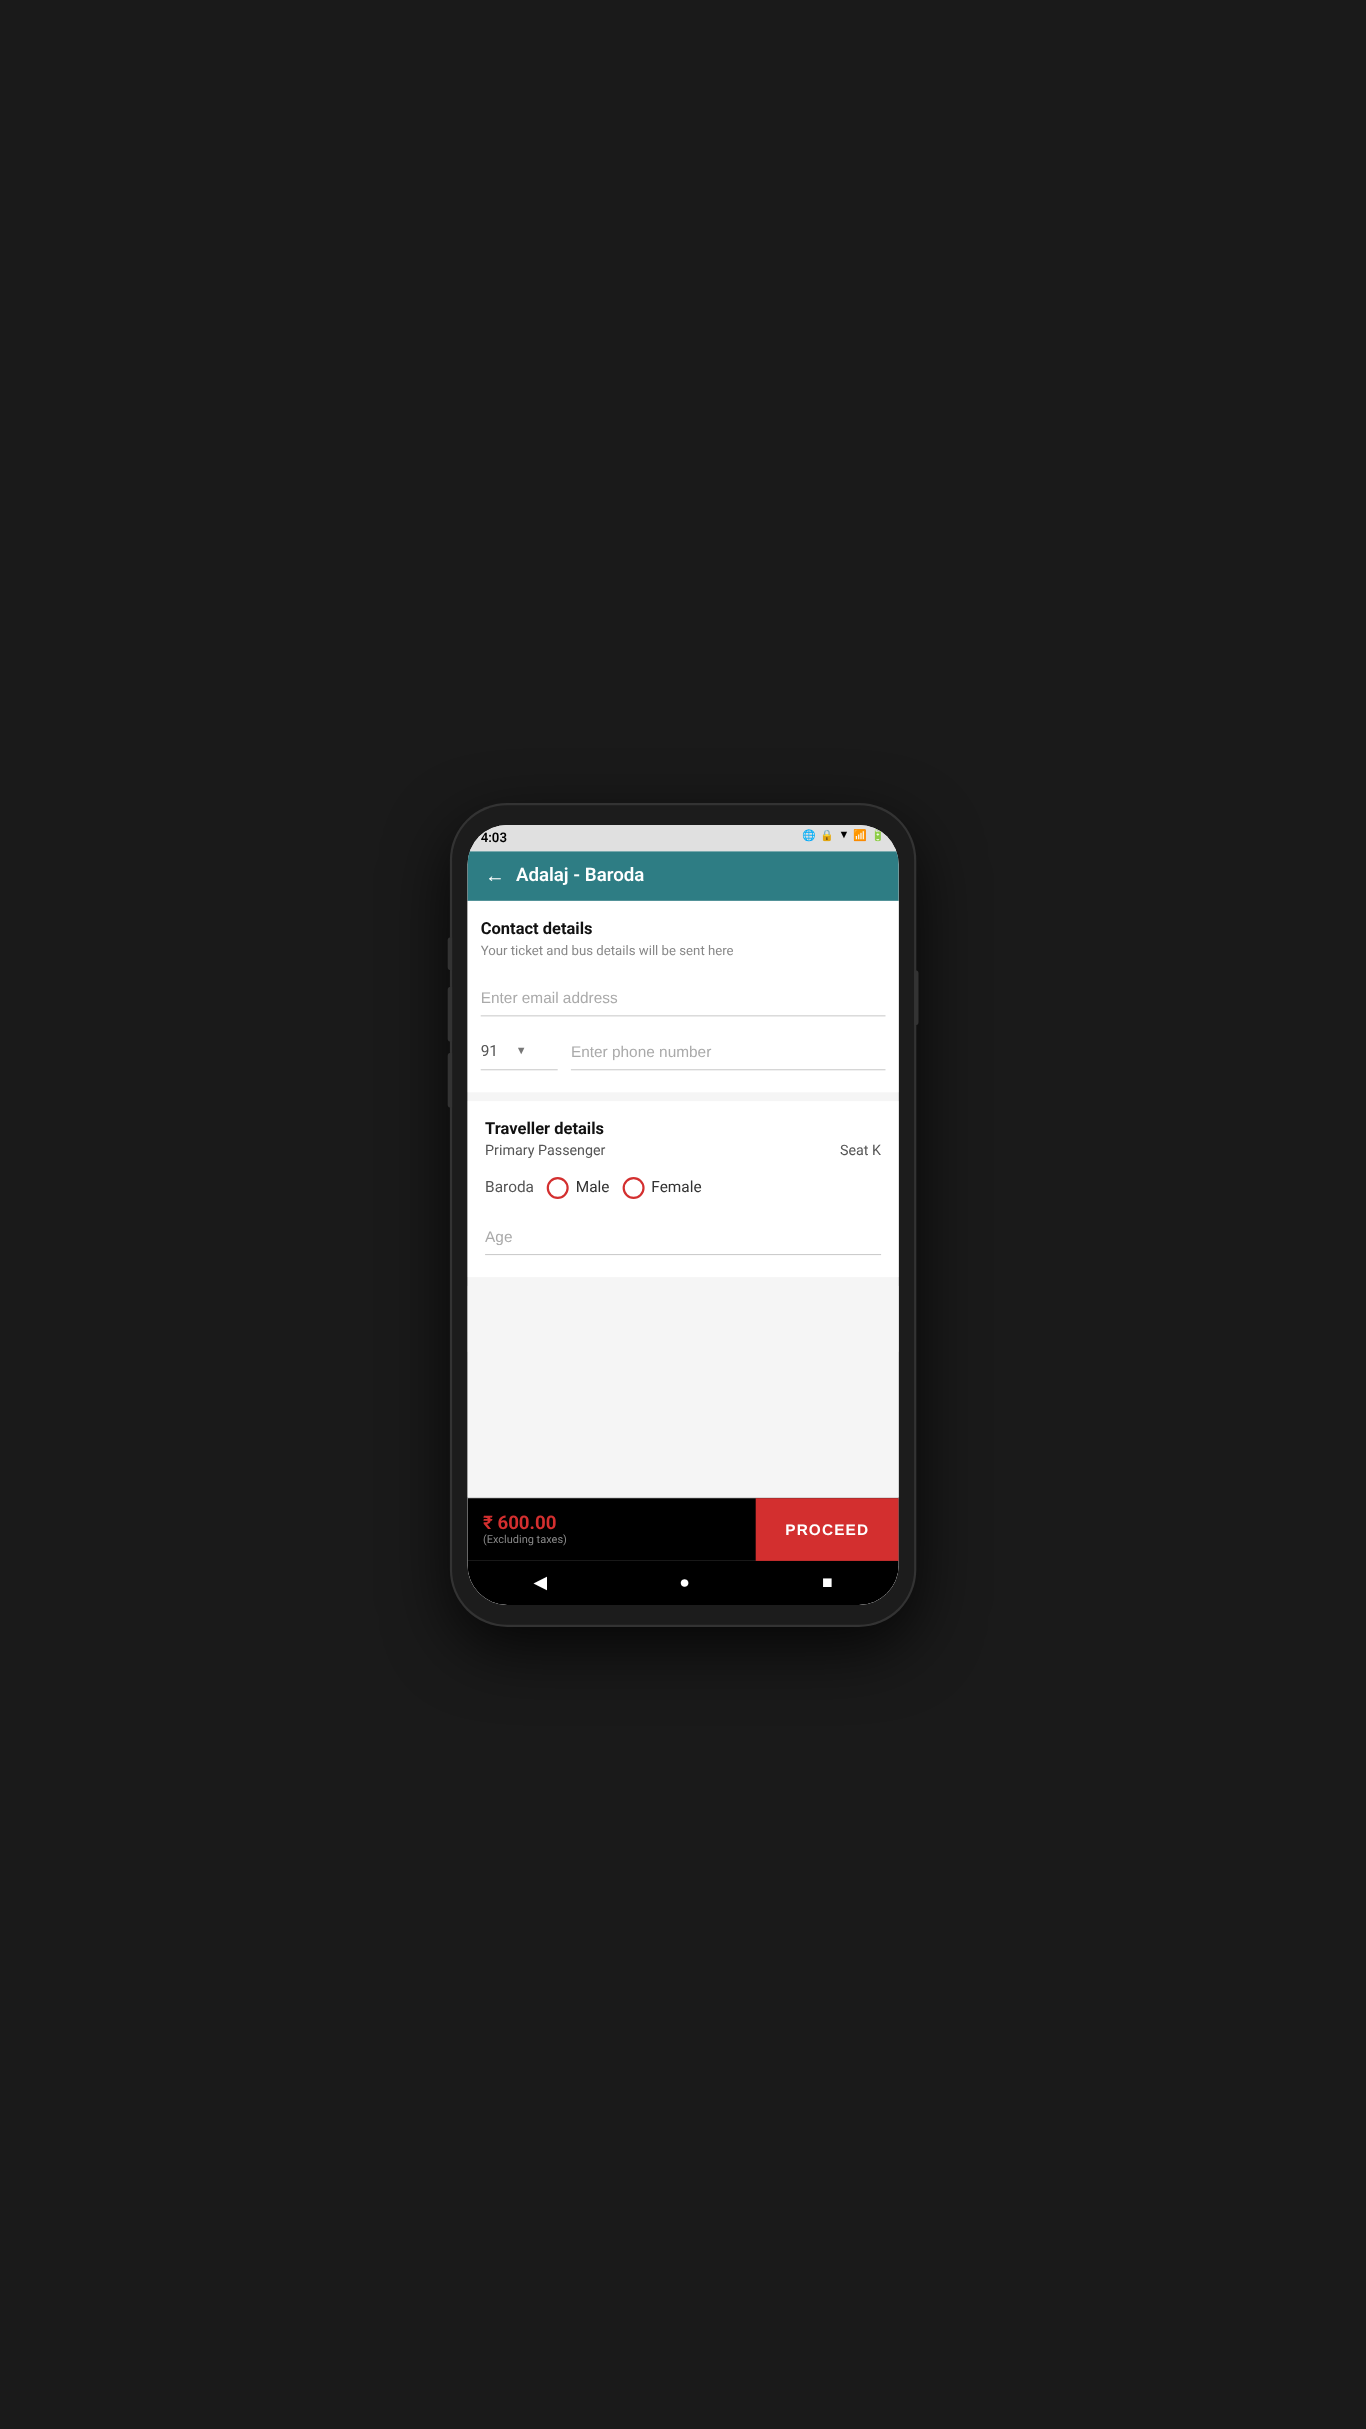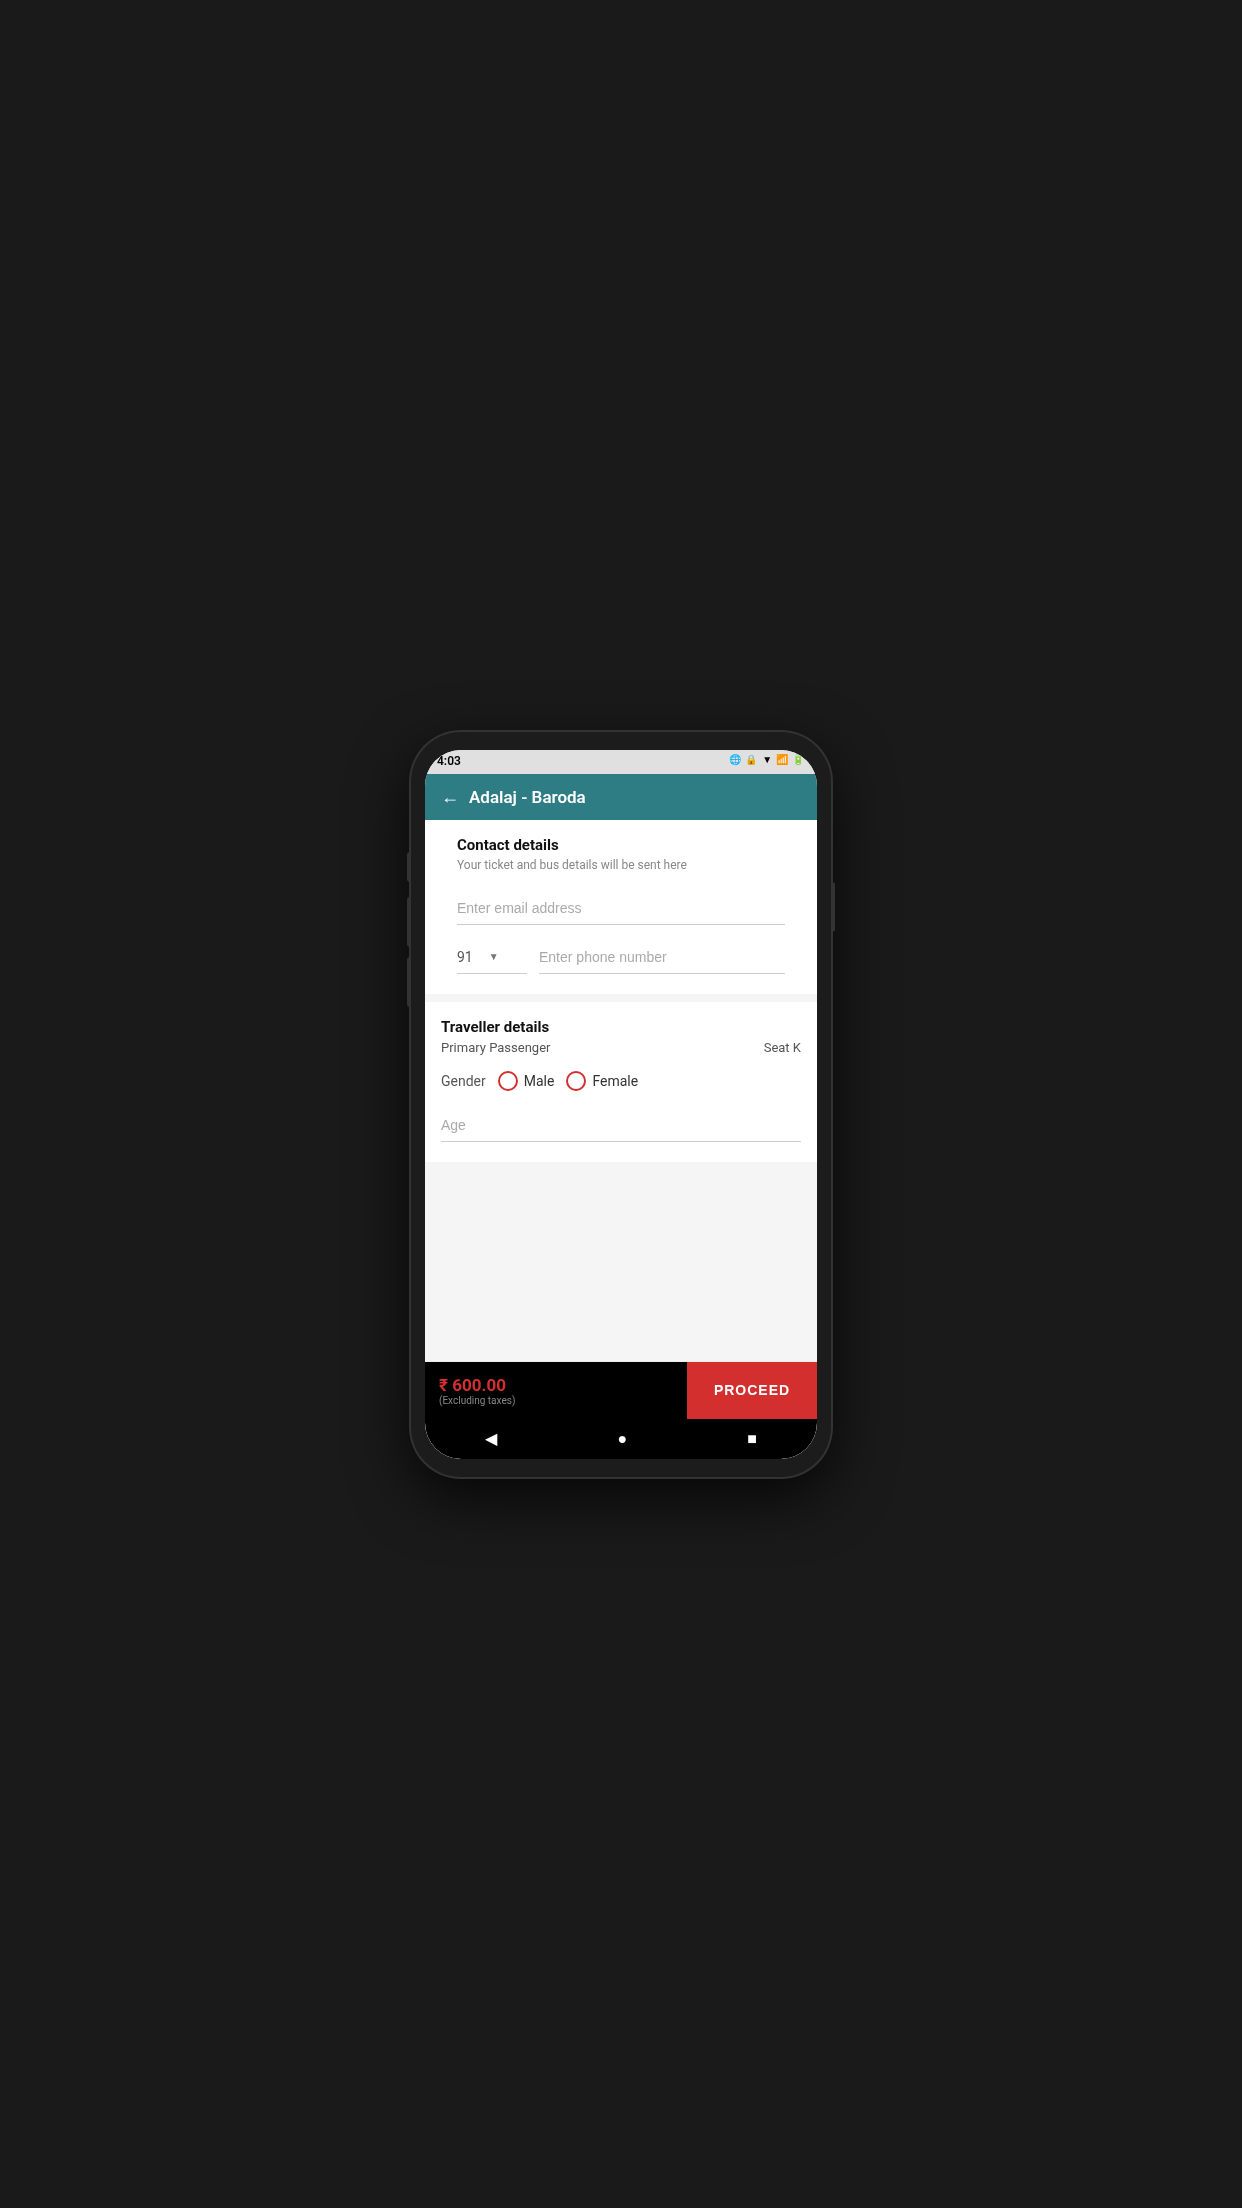--- a/index.html
+++ b/index.html
@@ -86,21 +86,21 @@
     
     .scroll-content {
       flex: 1;
       overflow-y: auto;
       background: #f5f5f5;
     }
 
     
     .section-white {
       background: #fff;
-      padding: 16px 32px 20px;
+      padding: 16px 12px 20px;
       margin-bottom: 8px;
     }
 
     .section-title {
       font-size: 15px;
       font-weight: 700;
       color: #111;
       margin-bottom: 4px;
     }
 
@@ -405,21 +405,21 @@
 
         <div class="traveller-header">
           <span class="primary-passenger">Primary Passenger</span>
           <span class="seat-info">
             <span>Seat</span>&nbsp;<span>K</span>
           </span>
         </div>
 
 
         <div class="gender-row">
-          <span class="gender-label">Gender</span>
+          <span class="gender-label">Baroda</span>
           <div class="radio-option">
             <div class="radio-circle"></div>
             <span class="radio-text">Male</span>
           </div>
           <div class="radio-option">
             <div class="radio-circle"></div>
             <span class="radio-text">Female</span>
           </div>
         </div>
 

